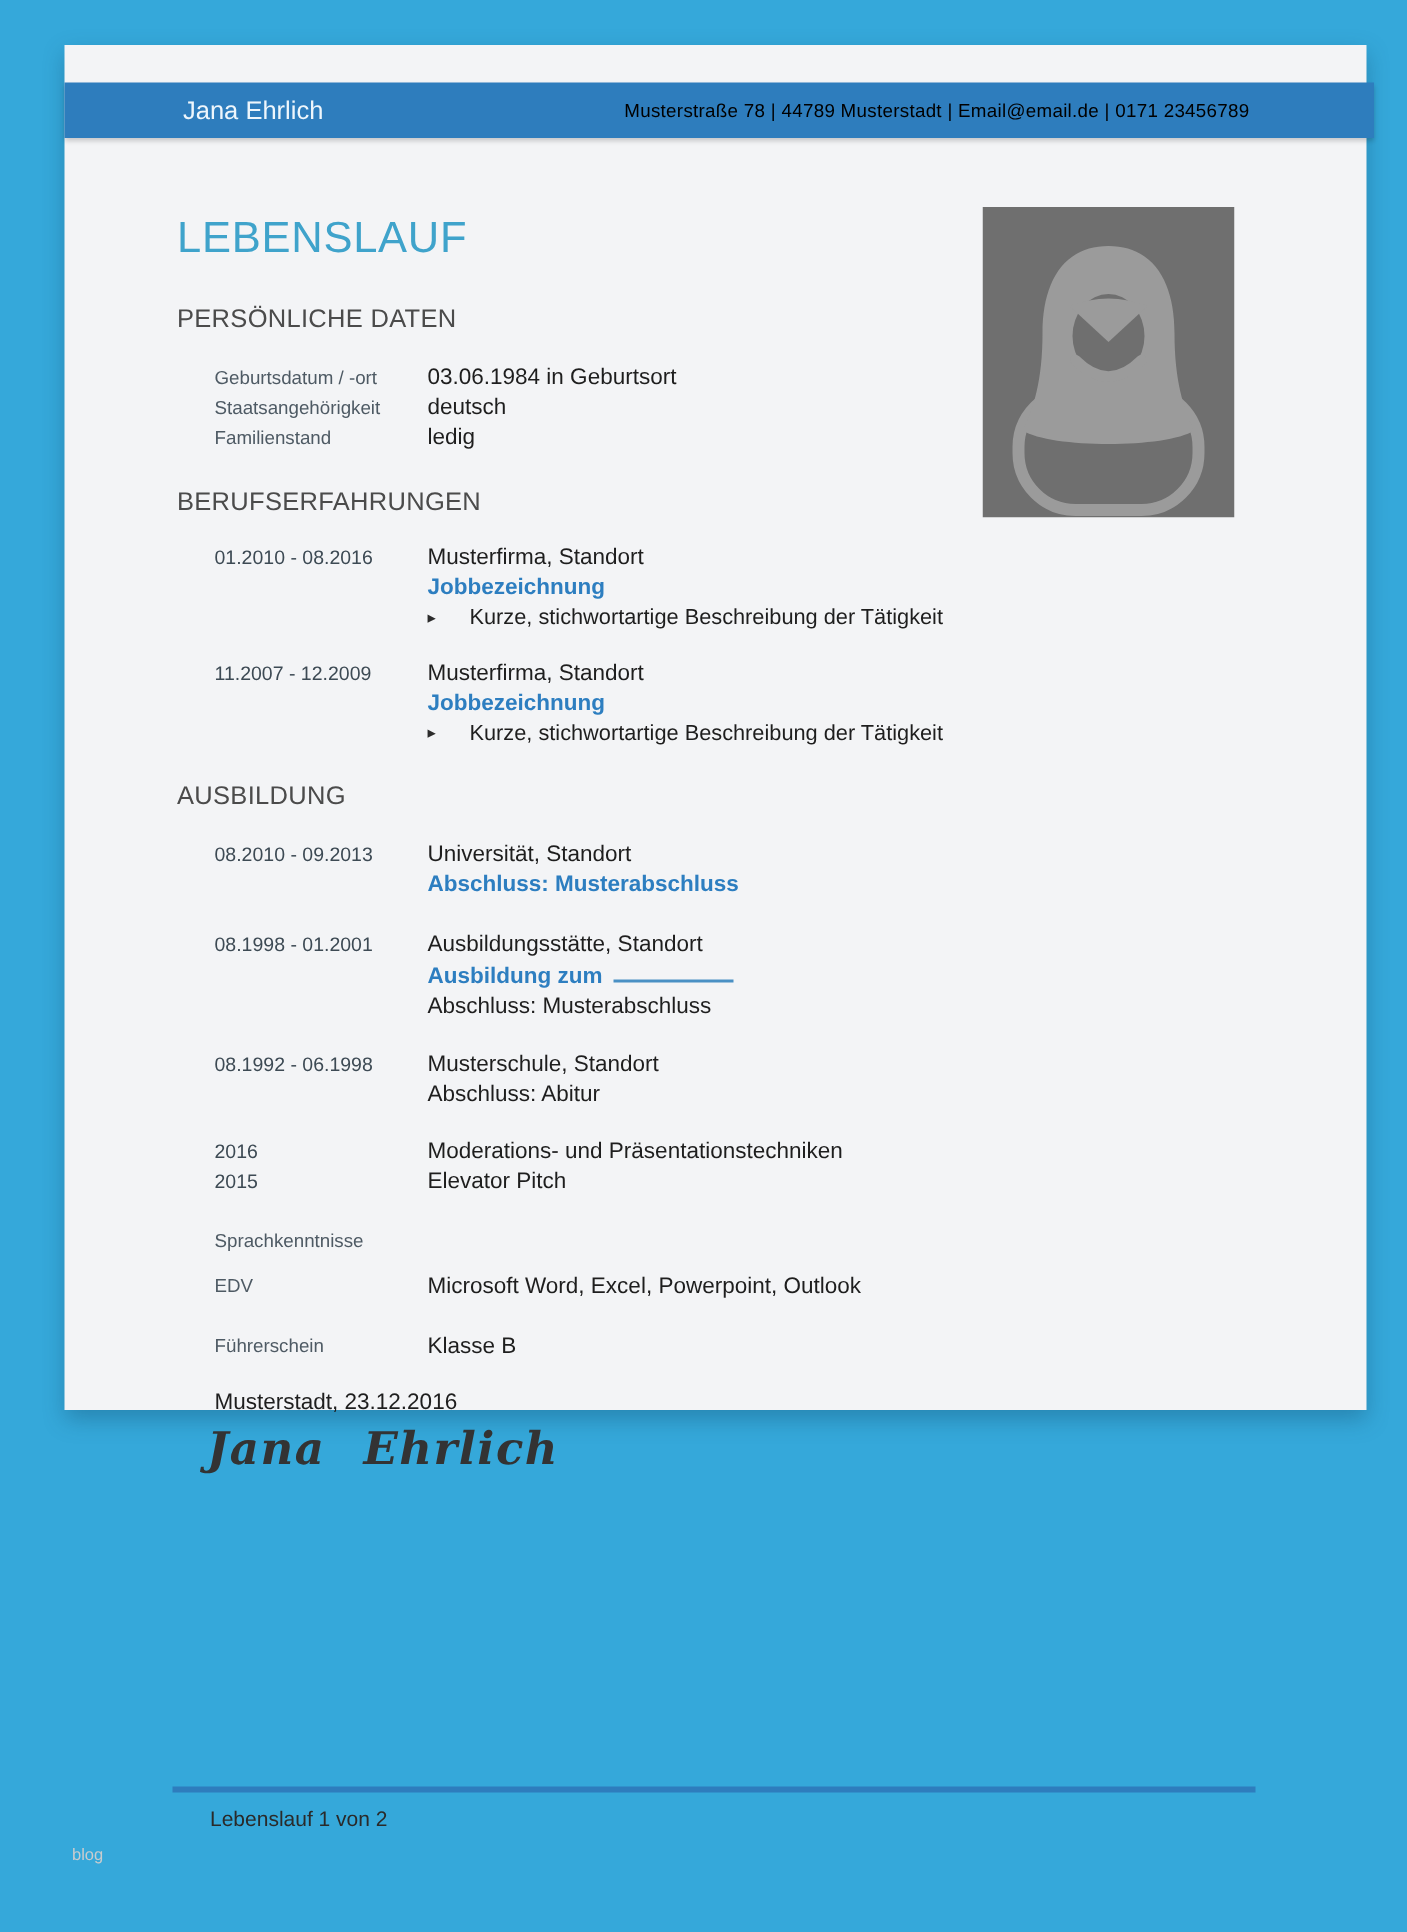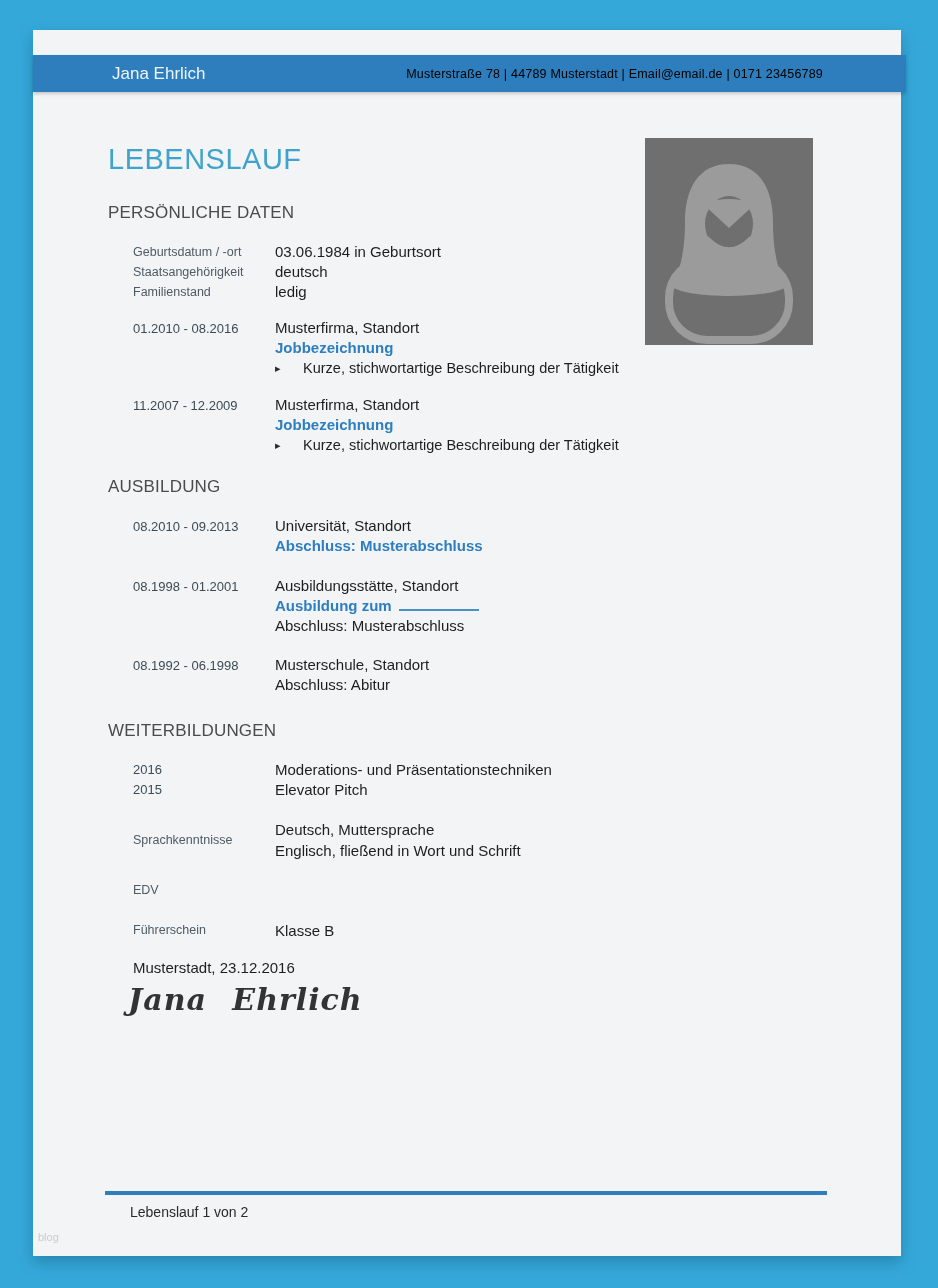--- a/index.html
+++ b/index.html
@@ -1,18 +1,18 @@
 <!DOCTYPE html>
 <html><head>
 <meta charset="utf-8">
 <style>
   html,body{margin:0;padding:0;}
   body{font-family:"Liberation Sans","DejaVu Sans",sans-serif;}
   .canvas{position:relative;width:938px;height:1288px;background:#35a8da;overflow:hidden;}
-  .page{position:absolute;left:33px;top:30px;width:868px;height:1226px;background:#f3f4f6;
+  .page{position:absolute;left:43px;top:30px;width:868px;height:910px;background:#f3f4f6;
         box-shadow:0 6px 14px rgba(15,70,100,.35);}
   
   .header-bar{position:absolute;left:0;top:25px;right:-5px;height:37px;background:#2e7dbd;
         display:flex;align-items:center;justify-content:space-between;
         padding:0 83px 0 79px;box-sizing:border-box;box-shadow:0 2px 3px rgba(0,0,0,.18);}
   .header-name{font-size:17px;color:#eef6fc;}
   .header-contact{font-size:12.5px;color:#000000;letter-spacing:.2px;white-space:nowrap;}
   
   .photo{position:absolute;left:612px;top:108px;width:168px;height:207px;}
   
@@ -76,20 +76,21 @@
       </div>
       <div class="kv">
         <span class="lbl">Staatsangehörigkeit</span>
         <span class="val">deutsch</span>
       </div>
       <div class="kv">
         <span class="lbl">Familienstand</span>
         <span class="val">ledig</span>
       </div>
 
+      <h2 style="margin-top:22px">BERUFSERFAHRUNGEN</h2>
       <div class="entry" style="margin-top:16px">
         <span class="date">01.2010 - 08.2016</span>
         <div class="body">
           <div class="line">Musterfirma, Standort</div>
           <div class="blue-bold">Jobbezeichnung</div>
           <div class="bullet">
             <span class="glyph">▸</span>
             <span class="txt">Kurze, stichwortartige Beschreibung der Tätigkeit</span>
           </div>
         </div>
@@ -123,39 +124,37 @@
         </div>
       </div>
       <div class="entry" style="margin-top:19px">
         <span class="date">08.1992 - 06.1998</span>
         <div class="body">
           <div class="line">Musterschule, Standort</div>
           <div class="line">Abschluss: Abitur</div>
         </div>
       </div>
 
-      <h2 style="margin-top:25px">WEITERBILDUNGEN</h2>
       <div class="kv date-row" style="margin-top:18px">
         <span class="lbl">2016</span>
         <span class="val">Moderations- und Präsentationstechniken</span>
       </div>
       <div class="kv date-row">
         <span class="lbl">2015</span>
         <span class="val">Elevator Pitch</span>
       </div>
 
       <div class="skill" style="margin-top:19px">
         <span class="lbl">Sprachkenntnisse</span>
+      </div>
+      <div class="skill" style="margin-top:9px">
+        <span class="lbl">EDV</span>
         <div class="lines">
-          <div>Deutsch, Muttersprache</div>
-          <div>Englisch, fließend in Wort und Schrift</div>
+          <div>Microsoft Word, Excel, Powerpoint, Outlook</div>
         </div>
-      </div>
-      <div class="skill" style="margin-top:19px">
-        <span class="lbl">EDV</span>
       </div>
       <div class="skill" style="margin-top:19px">
         <span class="lbl">Führerschein</span>
         <div class="lines">
           <div>Klasse B</div>
         </div>
       </div>
 
       <div class="place-date">Musterstadt, 23.12.2016</div>
       <div class="signature">Jana Ehrlich</div>

